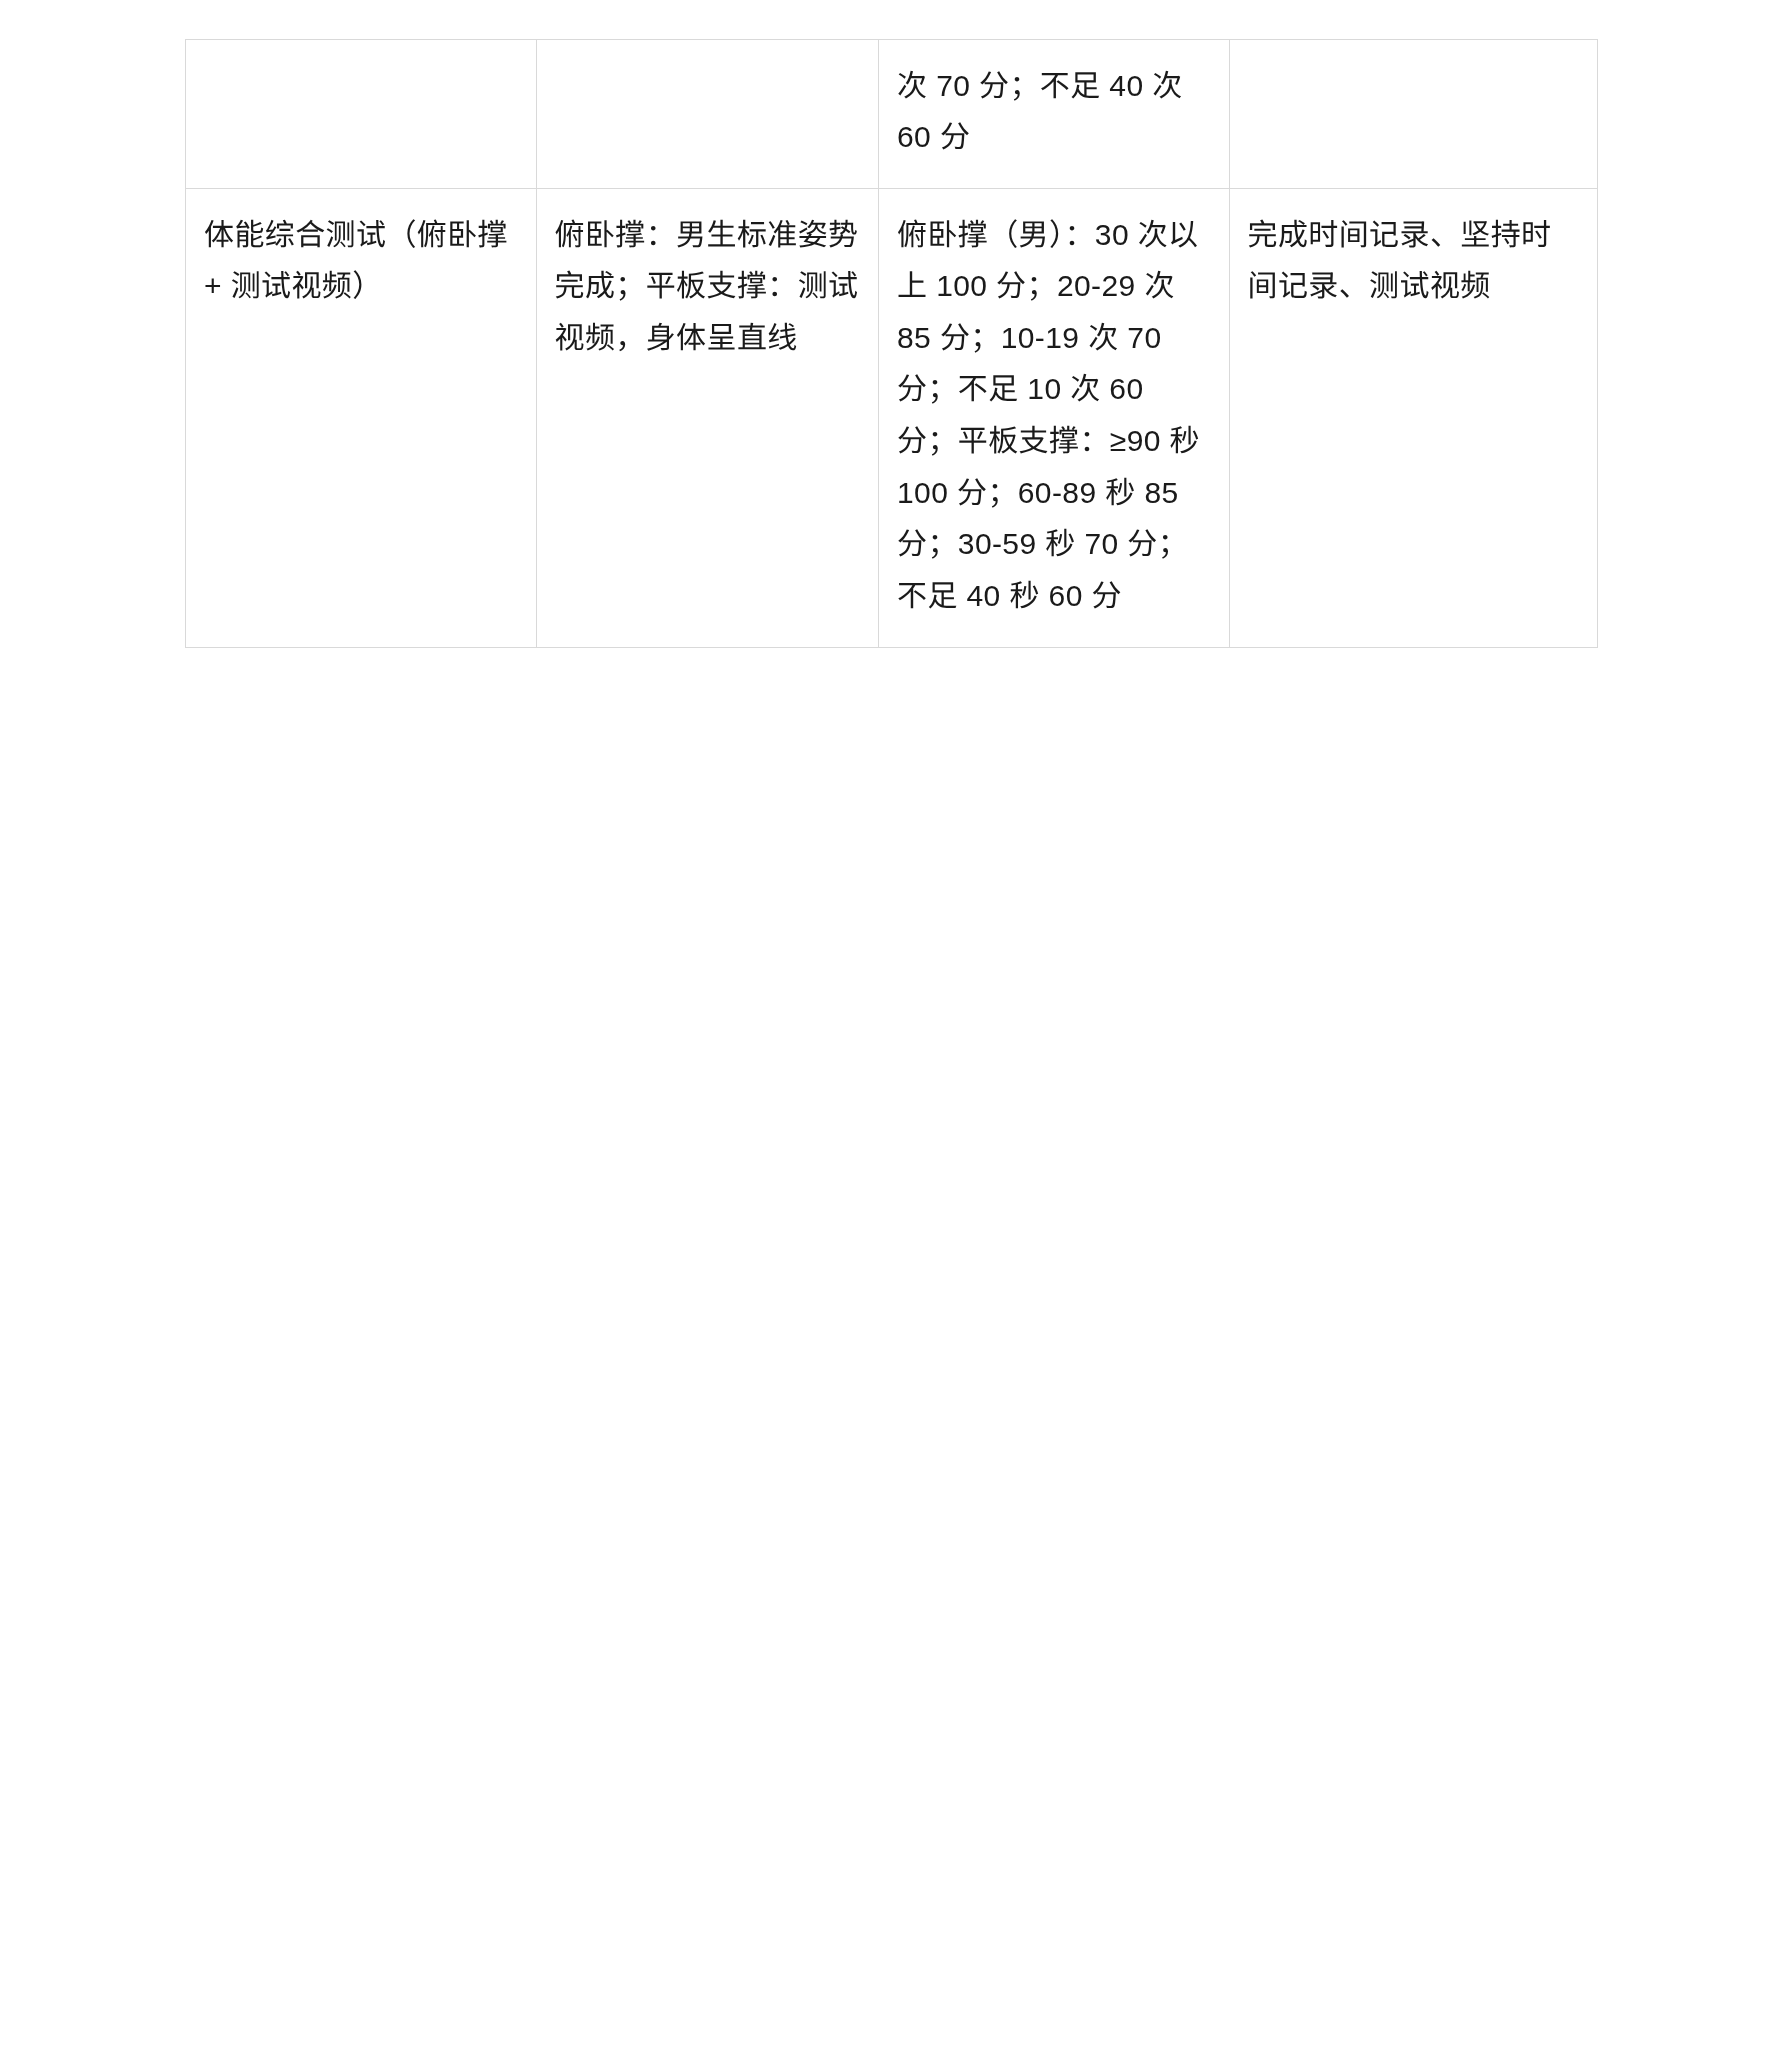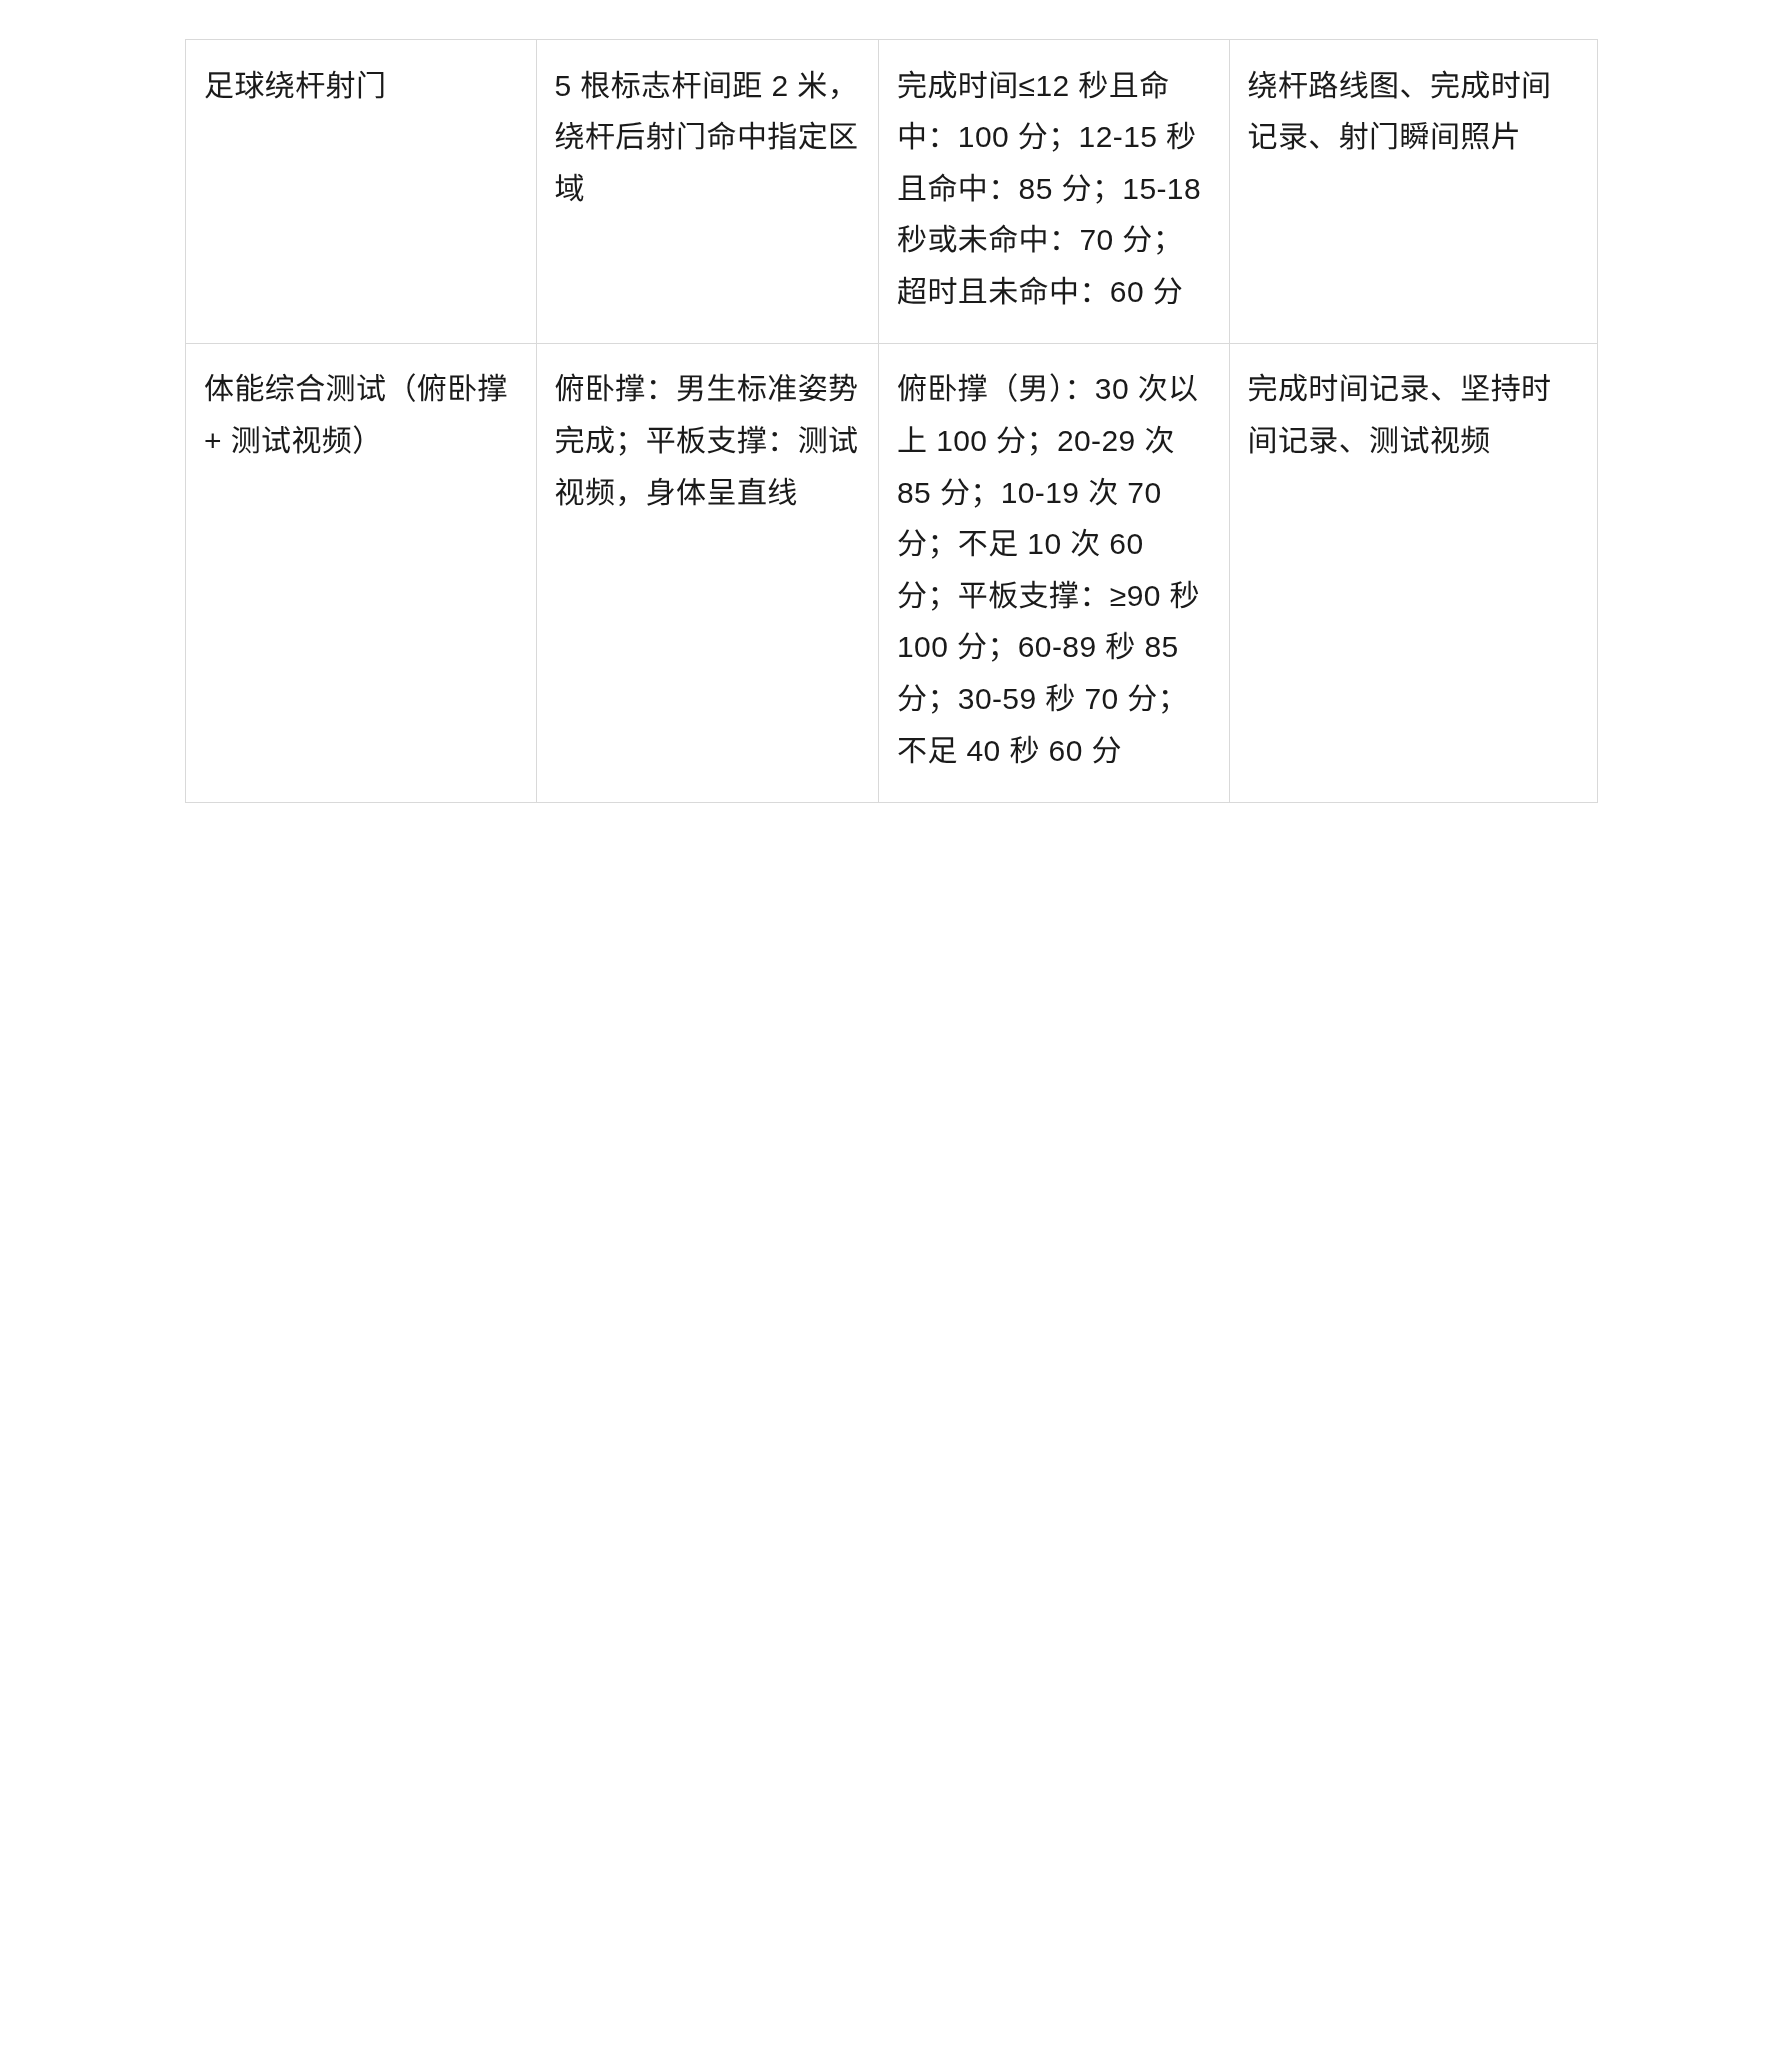--- a/index.html
+++ b/index.html
@@ -47,35 +47,35 @@
     min-height: 15px;
   }
 </style>
 </head>
 <body>
 
 <div class="page">
   <table class="doc-table">
     <tbody>
 
-
       <tr>
         <td class="col-1">
-          <span class="cell-text">足球绕杆射门</span>
+          <span class="cell-text empty-cell"></span>
         </td>
         <td class="col-2">
-          <span class="cell-text">5 根标志杆间距 2 米，绕杆后射门命中指定区域</span>
+          <span class="cell-text empty-cell"></span>
         </td>
         <td class="col-3">
-          <span class="cell-text">完成时间≤12 秒且命中：100 分；12-15 秒且命中：85 分；15-18 秒或未命中：70 分；超时且未命中：60 分</span>
+          <span class="cell-text">次 70 分；不足 40 次 60 分</span>
         </td>
         <td class="col-4">
-          <span class="cell-text">绕杆路线图、完成时间记录、射门瞬间照片</span>
+          <span class="cell-text empty-cell"></span>
         </td>
       </tr>
+
 
       <tr>
         <td class="col-1">
           <span class="cell-text">体能综合测试（俯卧撑 + 测试视频）</span>
         </td>
         <td class="col-2">
           <span class="cell-text">俯卧撑：男生标准姿势完成；平板支撑：测试视频，身体呈直线</span>
         </td>
         <td class="col-3">
           <span class="cell-text">俯卧撑（男）：30 次以上 100 分；20-29 次 85 分；10-19 次 70 分；不足 10 次 60 分；平板支撑：≥90 秒 100 分；60-89 秒 85 分；30-59 秒 70 分；不足 40 秒 60 分</span>

